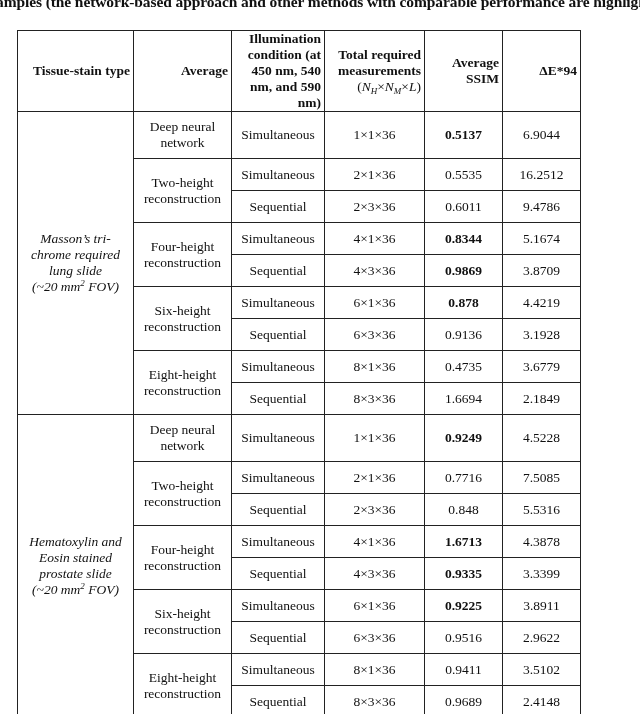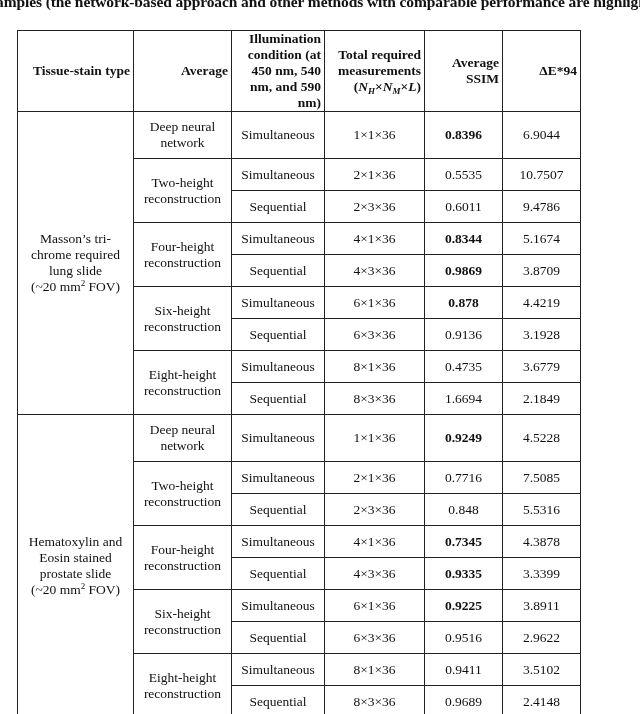--- a/index.html
+++ b/index.html
@@ -12,21 +12,21 @@
   table.t td, table.t th { border: 1.3px solid #222; text-align: center; vertical-align: middle;
             padding: 0 3px; font-size: 13.5px; line-height: 16px; }
   table.t th { font-weight: bold; font-size: 13.5px; height: 77px; text-align: right; }
   .c1 { width: 116px; } .c2 { width: 98px; } .c3 { width: 93px; }
   .c4 { width: 100px; } .c5 { width: 78px; } .c6 { width: 78px; }
   tr.dnn td { height: 46px; }
   tr.r td { height: 31px; }
   .b { font-weight: bold; }
   sub { font-size: 9px; vertical-align: -3px; line-height: 0; }
   sup { font-size: 9px; vertical-align: 5px; line-height: 0; }
-  td.tissue { vertical-align: middle; }
+  td.tissue { vertical-align: middle; font-style: italic; }
 </style>
 </head>
 <body>
 
 <div class="caption">amples (the network-based approach and other methods with comparable performance are highlighted with</div>
 
 <table class="t">
   <colgroup>
     <col class="c1">
       <col class="c2">
@@ -35,43 +35,43 @@
       <col class="c5">
       <col class="c6">
   </colgroup>
   <thead>
     <tr>
       <th>Tissue-stain type</th>
       <th>Average</th>
       <th>Illumination condition (at 450 nm, 540 nm, and 590 nm)</th>
       <th>
         <span>Total required measurements</span><br>
-        <span style="font-style:italic;font-weight:bold">
+        <span style="font-style:italic;font-weight:normal">
           <span style="font-style:normal">(</span><span>N</span><sub>H</sub><span style="font-style:normal">×</span><span>N</span><sub>M</sub><span style="font-style:normal">×</span><span>L</span><span style="font-style:normal">)</span>
         </span>
       </th>
       <th>Average SSIM</th>
       <th>ΔE*94</th>
     </tr>
   </thead>
   <tbody id="tbody">
       <tr class="dnn">
         <td rowspan="9" class="tissue"><span>Masson’s tri-</span><br><span>chrome required</span><br><span>lung slide</span><br><span><span>(~20 mm</span><sup>2</sup><span> FOV)</span></span></td>
         <td rowspan="1" style="padding: 0px 6px;">Deep neural network</td>
         <td>Simultaneous</td>
         <td>1×1×36</td>
-        <td class="b">0.8396</td>
+        <td class="b">0.5137</td>
         <td>6.9044</td>
       </tr>
       <tr class="r">
         <td rowspan="2" style="padding: 0px 6px;">Two-height reconstruction</td>
         <td>Simultaneous</td>
         <td>2×1×36</td>
         <td>0.5535</td>
-        <td>10.7507</td>
+        <td>16.2512</td>
       </tr>
       <tr class="r">
         <td>Sequential</td>
         <td>2×3×36</td>
         <td>0.6011</td>
         <td>9.4786</td>
       </tr>
       <tr class="r">
         <td rowspan="2" style="padding: 0px 6px;">Four-height reconstruction</td>
         <td>Simultaneous</td>
@@ -129,21 +129,21 @@
       <tr class="r">
         <td>Sequential</td>
         <td>2×3×36</td>
         <td>0.848</td>
         <td>5.5316</td>
       </tr>
       <tr class="r">
         <td rowspan="2" style="padding: 0px 6px;">Four-height reconstruction</td>
         <td>Simultaneous</td>
         <td>4×1×36</td>
-        <td class="b">0.7345</td>
+        <td class="b">1.6713</td>
         <td>4.3878</td>
       </tr>
       <tr class="r">
         <td>Sequential</td>
         <td>4×3×36</td>
         <td class="b">0.9335</td>
         <td>3.3399</td>
       </tr>
       <tr class="r">
         <td rowspan="2" style="padding: 0px 6px;">Six-height reconstruction</td>

